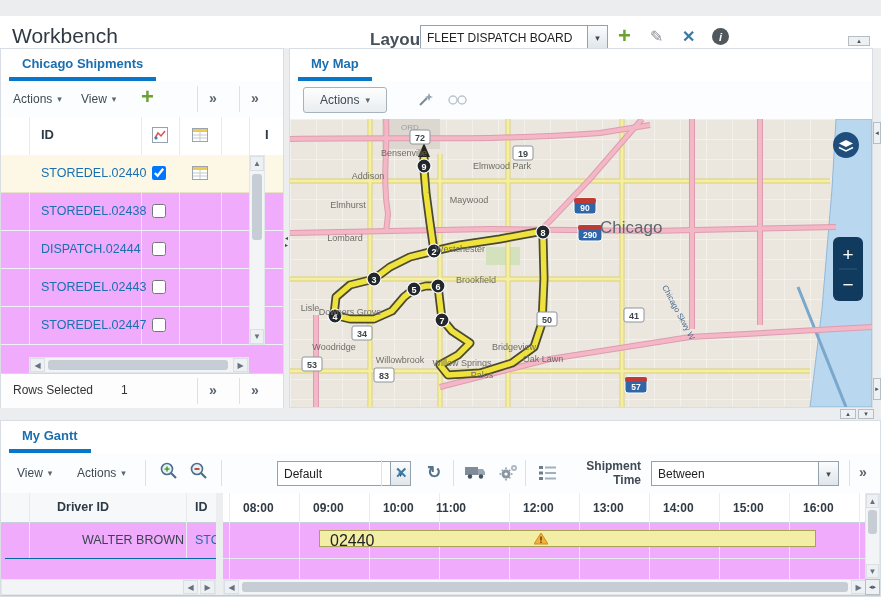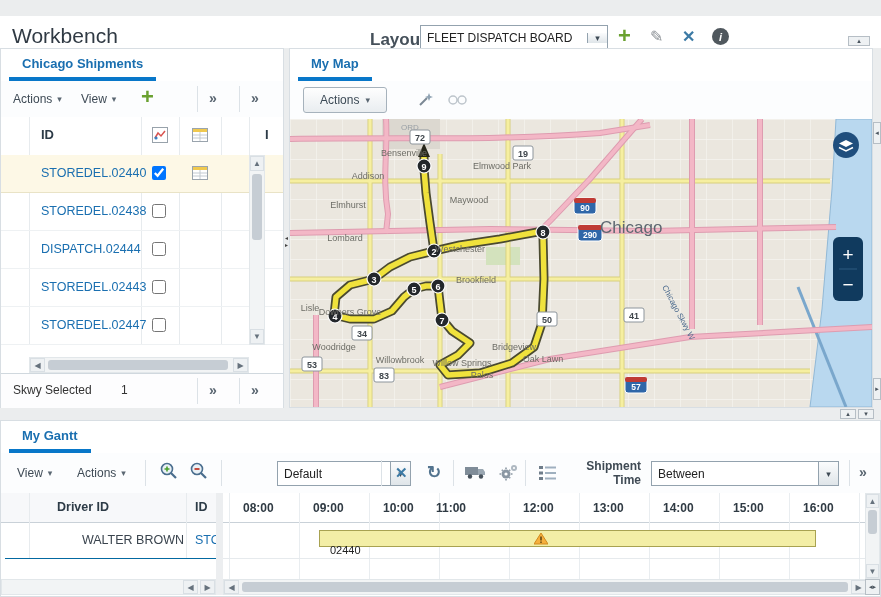--- a/index.html
+++ b/index.html
@@ -1,18 +1,18 @@
 <!DOCTYPE html>
 <html><head>
 <meta charset="utf-8">
 <style>
   html,body{margin:0;padding:0;background:#ebedee;}
   .stage{position:relative;width:881px;height:597px;background:#ebedee;font-family:"Liberation Sans",sans-serif;overflow:hidden;}
   .abs{position:absolute;}
-  .panel{position:absolute;background:#ffffff;border:1px solid #d8dee3;box-sizing:border-box;}
+  .panel{position:absolute;background:#f0abfc;border:1px solid #d8dee3;box-sizing:border-box;}
   .tabbar{position:absolute;left:0;right:0;top:0;height:32px;background:#fff;border-bottom:1px solid #ccd4da;}
   .tab{position:absolute;left:8px;top:1px;height:31px;line-height:27px;padding:0 13px;font-size:13px;font-weight:bold;color:#1a6fb0;border-bottom:4px solid #0877c9;box-sizing:border-box;white-space:nowrap;}
   .toolbar{position:absolute;left:0;right:0;background:#fcfdfe;border-bottom:1px solid #d8dee3;}
   .ddl{position:absolute;display:flex;gap:5px;align-items:center;font-size:12px;color:#3e4a55;cursor:default;}
   .caret{font-size:9px;color:#5a6772;}
   .plusbtn{position:absolute;font-size:22px;font-weight:bold;color:#6aa130;line-height:22px;}
   .vsep{position:absolute;width:1px;background:#dce2e7;}
   .chev{position:absolute;font-size:14px;color:#5a6671;font-weight:bold;}
   .sel{position:absolute;border:1px solid #93a2ae;background:#fff;display:flex;align-items:stretch;box-sizing:border-box;}
   .sel .txt{flex:1;padding:0 6px;font-size:12px;color:#222;white-space:nowrap;overflow:hidden;display:flex;align-items:center;}
@@ -32,21 +32,21 @@
   .lbl12{font-size:12px;color:#3e4a55;}
 </style>
 </head>
 <body>
 
 <div class="stage">
 
   <div class="abs" style="left:0;top:16px;width:881px;height:44px;background:#fff;">
     <div class="abs" style="left:12px;top:8px;font-size:21px;color:#303a44;">Workbench</div>
     <div class="abs" style="left:370px;top:14px;font-size:17px;font-weight:bold;color:#45505a;">Layout</div>
-    <div class="sel" style="left:420px;top:9px;width:188px;height:25px;align-items:center;">
+    <div class="sel" style="left:420px;top:9px;width:188px;height:25px;">
       <div class="txt">FLEET DISPATCH BOARD</div>
       <div class="ab">▾</div>
     </div>
     <div class="abs plusbtn" style="left:618px;top:9px;">+</div>
     <div class="abs" style="left:650px;top:11px;font-size:16px;color:#8a8f94;">✎</div>
     <div class="abs" style="left:682px;top:11px;font-size:16px;font-weight:bold;color:#3c7aa5;">✕</div>
     <div class="abs" style="left:712px;top:12px;width:17px;height:17px;border-radius:50%;background:#50585e;color:#fff;font-size:11px;font-weight:bold;font-style:italic;display:flex;align-items:center;justify-content:center;">i</div>
   </div>
   <div class="handle" style="left:848px;top:36px;width:22px;height:10px;">▴</div>
 
@@ -124,21 +124,21 @@
       <div class="sbbtn" style="left:0;top:173px;width:14px;height:15px;">▼</div>
     </div>
 
     <div class="sbtrack" style="left:28px;top:308px;width:220px;height:16px;">
       <div class="sbbtn" style="left:0;top:0;width:15px;height:14px;">◀</div>
       <div class="thumb" style="left:18px;top:2px;width:180px;height:10px;"></div>
       <div class="sbbtn" style="left:203px;top:0;width:15px;height:14px;">▶</div>
     </div>
 
     <div class="abs" style="left:0;top:324px;width:282px;height:34px;border-top:1px solid #d0d8de;background:#fdfdfe;">
-      <span class="abs lbl12" style="left:12px;top:9px;color:#333;">Skwy Selected</span>
+      <span class="abs lbl12" style="left:12px;top:9px;color:#333;">Rows Selected</span>
       <span class="abs lbl12" style="left:120px;top:9px;color:#333;">1</span>
       <div class="vsep" style="left:196px;top:4px;height:26px;"></div>
       <div class="chev" style="left:208px;top:8px;">»</div>
       <div class="vsep" style="left:238px;top:4px;height:26px;"></div>
       <div class="chev" style="left:250px;top:8px;">»</div>
     </div>
   </div>
 
   <div class="abs" style="left:284px;top:48px;width:5px;height:360px;background:#ebedee;">
     <div class="abs" style="left:0;top:176px;width:5px;height:34px;display:flex;flex-direction:column;align-items:center;justify-content:center;font-size:6px;color:#444;">
@@ -452,21 +452,21 @@
       <div class="hr" style="left:160px;">10:00</div>
       <div class="hr" style="left:213px;">11:00</div>
       <div class="hr" style="left:300px;">12:00</div>
       <div class="hr" style="left:370px;">13:00</div>
       <div class="hr" style="left:440px;">14:00</div>
       <div class="hr" style="left:510px;">15:00</div>
       <div class="hr" style="left:580px;">16:00</div>
       <div class="abs" style="left:0;top:30px;width:644px;height:36px;border-bottom:1px solid #e6eaed;box-sizing:border-box;"></div>
 
       <div class="abs" style="left:96px;top:37px;width:497px;height:17px;background:#f3eea6;border:1px solid #a8a251;box-sizing:border-box;">
-        <span class="abs" style="left:10px;top:1px;font-size:11px;color:#222;margin-top:12px;">02440</span>
+        <span class="abs" style="left:10px;top:1px;font-size:16px;color:#222;">02440</span>
         <svg class="abs" style="left:214px;top:2px;" width="14" height="12">
           <polygon points="7,0 14,11 0,11" fill="#f6b03d" stroke="#d08a1e" stroke-width="1"></polygon>
           <rect x="6.3" y="3.5" width="1.4" height="4" fill="#4a3a10"></rect>
           <rect x="6.3" y="8.5" width="1.4" height="1.4" fill="#4a3a10"></rect>
         </svg>
       </div>
     </div>
 
     <div class="sbtrack" style="left:864px;top:72px;width:15px;height:86px;">
       <div class="sbbtn" style="left:0;top:0;width:13px;height:14px;">▲</div>

